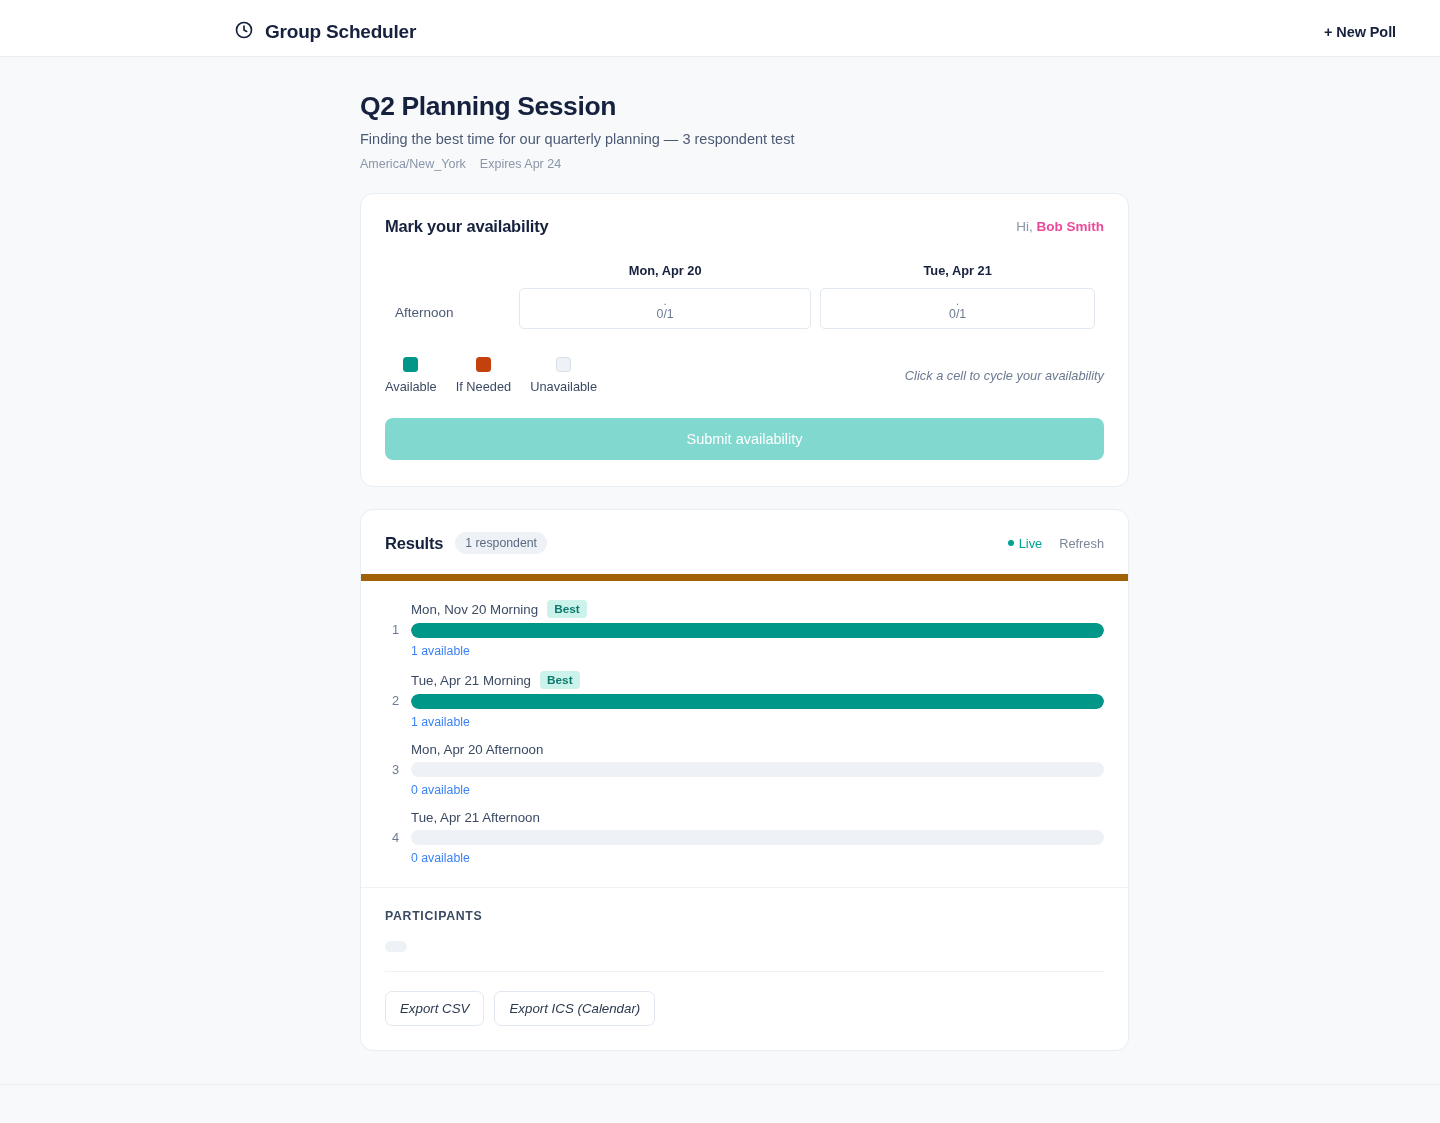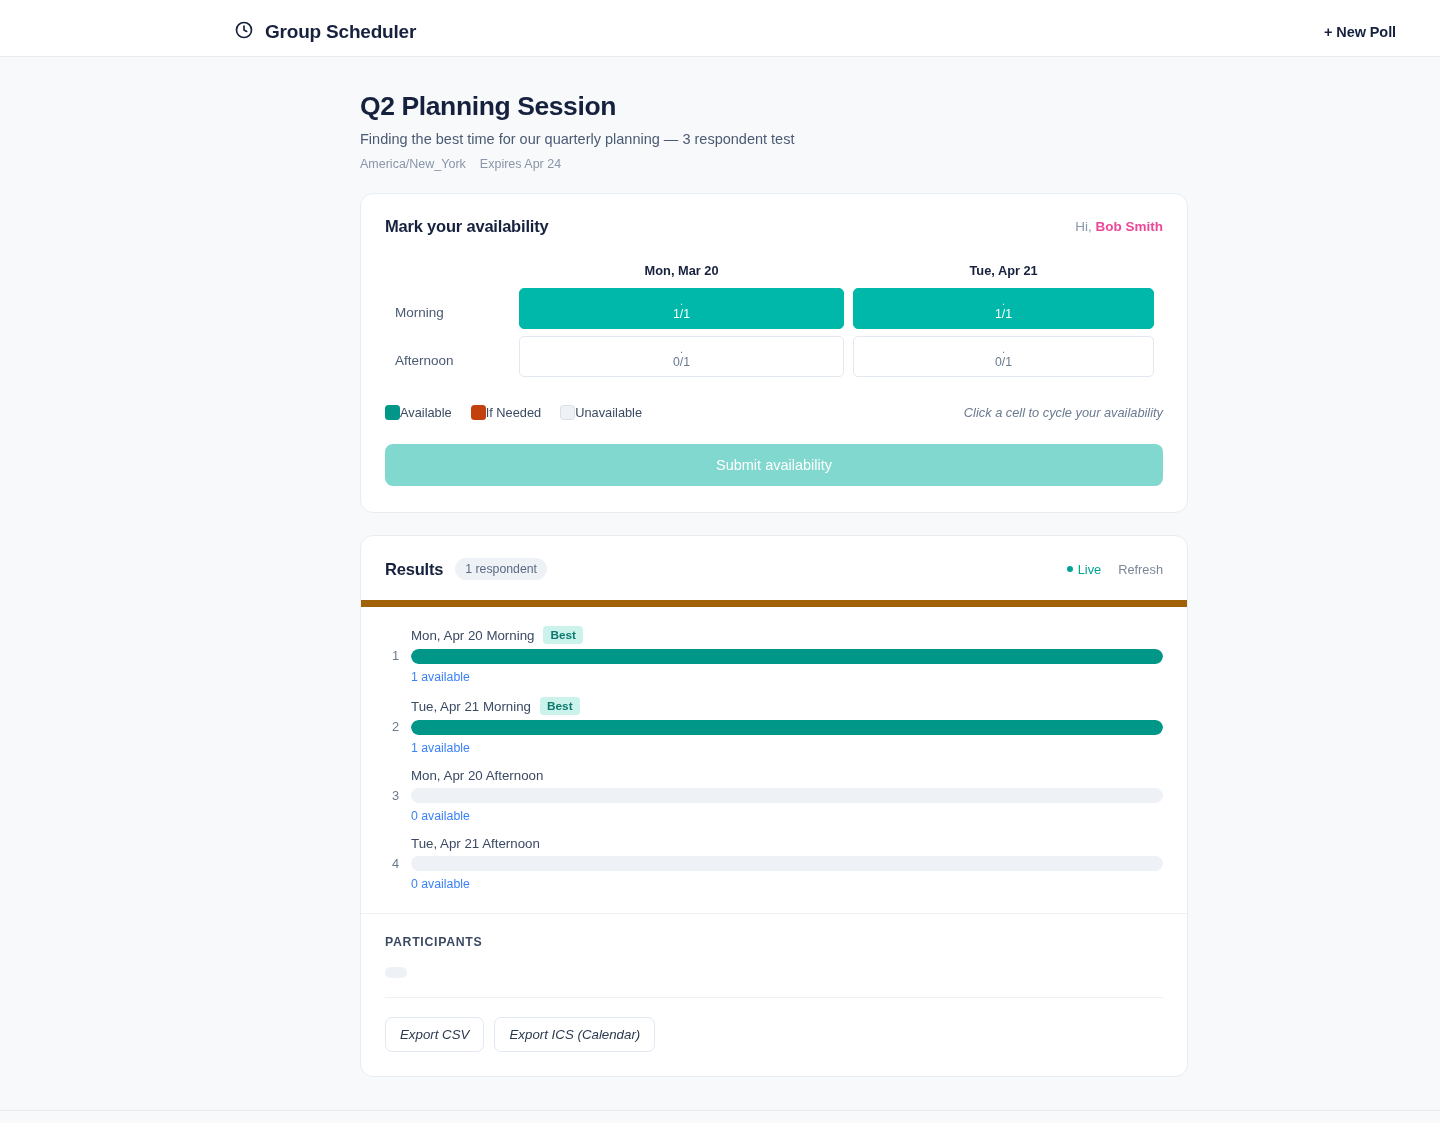--- a/index.html
+++ b/index.html
@@ -34,21 +34,21 @@
   .newpoll {
     font-size: 14.5px;
     font-weight: bold;
     color: #16213e;
     cursor: pointer;
     letter-spacing: -0.1px;
   }
 
   
   .page { padding: 34px 0 0 0; }
-  .wrap { width: 828px; margin: 0 auto 0 360px; }
+  .wrap { width: 769px; margin: 0 auto 0 360px; }
 
   .page-title {
     font-size: 26.5px;
     font-weight: bold;
     color: #16213e;
     letter-spacing: -0.4px;
     margin: 0 0 9px 0;
   }
   .page-sub {
     font-size: 14.5px;
@@ -115,21 +115,21 @@
   .cell.unavailable { background: #ffffff; color: #6b7a90; border: 1px solid #e2e8f0; }
 
   
   .legend-row {
     display: flex;
     align-items: center;
     justify-content: space-between;
     margin-top: 21px;
   }
   .legend { display: flex; align-items: center; gap: 19px; }
-  .legend-item { display: flex; align-items: center; gap: 0; font-size: 12.8px; color: #3b4a63; }
+  .legend-item { display: flex; align-items: center; gap: 7px; font-size: 12.8px; color: #3b4a63; flex-direction: column; }
   .sw { width: 15px; height: 15px; border-radius: 3.5px; display: block; }
   .sw.available { background: #009688; }
   .sw.ifneeded { background: #c2410c; }
   .sw.unavailable { background: #eef2f7; border: 1px solid #d7dfe8; }
   .hint { font-size: 12.8px; color: #6b7a90; font-style: italic; }
 
   .submit {
     width: 100%;
     height: 42px;
     margin-top: 24px;
@@ -278,37 +278,22 @@
           <span class="greet">
             <span>Hi,</span>
             <b>Bob Smith</b>
           </span>
         </div>
 
         <table class="grid">
           <tbody>
               <tr>
             <td class="rowlabel-col"></td>
-            <td class="col-head">Mon, Mar 20</td>
+            <td class="col-head">Mon, Apr 20</td>
             <td class="col-head">Tue, Apr 21</td>
-          </tr>
-          <tr>
-            <td class="rowlabel">Morning</td>
-            <td class="cellwrap">
-              <div class="cell available">
-                <span class="dot-txt">.</span>
-                <span class="count">1/1</span>
-              </div>
-            </td>
-            <td class="cellwrap">
-              <div class="cell available">
-                <span class="dot-txt">.</span>
-                <span class="count">1/1</span>
-              </div>
-            </td>
           </tr>
           <tr>
             <td class="rowlabel">Afternoon</td>
             <td class="cellwrap">
               <div class="cell unavailable">
                 <span class="dot-txt">.</span>
                 <span class="count">0/1</span>
               </div>
             </td>
             <td class="cellwrap">
@@ -358,21 +343,21 @@
           <span class="refresh">Refresh</span>
         </div>
       </div>
 
       <div class="results-body">
 
         <div class="res-row">
           <span class="rank">1</span>
           <div class="res-main">
             <div class="res-label">
-              <span>Mon, Apr 20 Morning</span>
+              <span>Mon, Nov 20 Morning</span>
               <span class="badge-best">Best</span>
             </div>
             <div class="bar-track">
               <div class="bar-fill" style="width: 100%;"></div>
             </div>
             <div class="res-cap">1 available</div>
           </div>
         </div>
 
         <div class="res-row">

